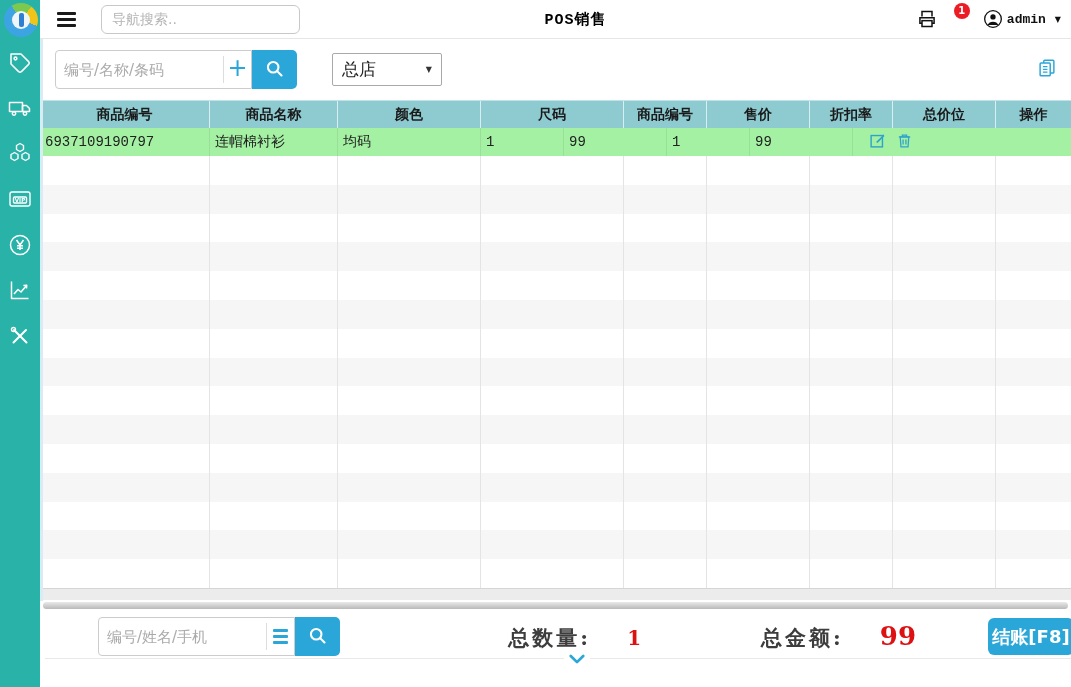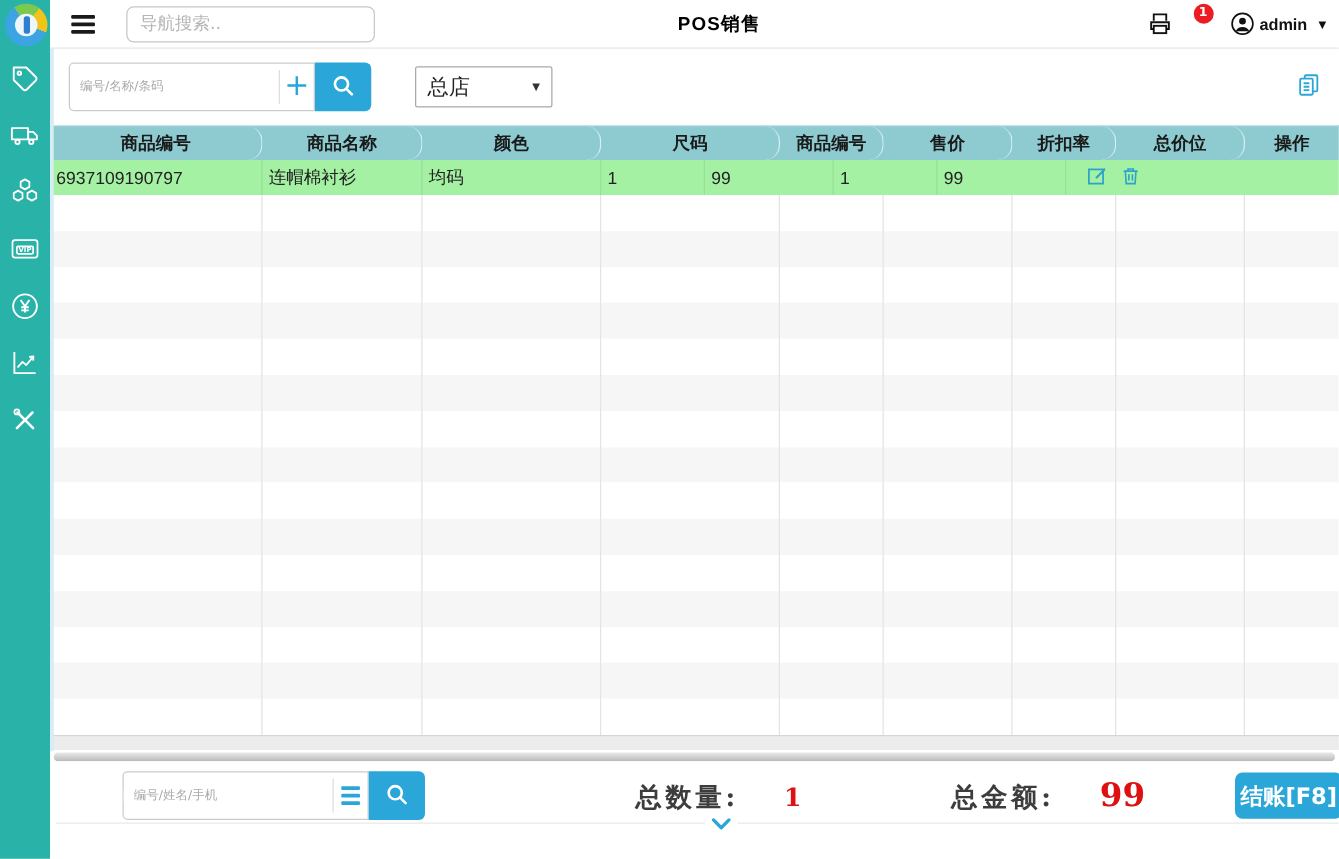--- a/index.html
+++ b/index.html
@@ -1,18 +1,18 @@
 <!DOCTYPE html>
 <html><head>
 <meta charset="utf-8">
 <style>
   * { margin:0; padding:0; box-sizing:border-box; }
   html,body { width:1071px; height:687px; overflow:hidden; background:#fff;
               font-family:"DejaVu Sans","Liberation Sans",sans-serif; }
-  .mono { font-family:Liberation Sans, sans-serif; }
+  .mono { font-family:Liberation Mono, monospace; }
 
   
   .sidebar { position:absolute; left:0; top:0; width:40px; height:687px; background:#29b2a8; z-index:5; }
   .logo { position:absolute; left:4px; top:3px; width:34px; height:34px; border-radius:50%;
           background:conic-gradient(from 200deg,#3da4e4 0 35%,#7cc94f 35% 55%,#f0c419 55% 75%,#3da4e4 75% 100%); }
   .logo-inner { position:absolute; left:8px; top:8px; width:18px; height:18px; border-radius:50%; background:#eef6fb; }
   .logo-bar { position:absolute; left:15px; top:10px; width:5px; height:14px; border-radius:2px; background:#2f7fd0; }
   .side-icon { position:absolute; left:8px; width:24px; height:24px; }
   .side-icon svg { width:24px; height:24px; display:block; }
 
@@ -38,37 +38,37 @@
   .admin-name { margin-left:4px; font-size:13px; font-weight:bold; color:#111; cursor:pointer; }
   .caret { font-size:8px; color:#111; margin-left:9px; cursor:pointer; }
 
   
   .main { position:absolute; left:40px; top:39px; width:1031px; }
   .blue-strip { position:absolute; left:0; top:0; width:3px; height:562px; background:#d7ecf3; z-index:3; }
 
   .toolbar { height:61px; display:flex; align-items:center; background:#fff; }
   .search-box { display:flex; align-items:center; margin-left:15px; width:197px; height:39px;
                 border:1px solid #ccc; border-radius:4px 0 0 4px; background:#fff; }
-  .search-box input { flex:1; min-width:0; border:none; outline:none; padding:0 8px; font-size:10px;
+  .search-box input { flex:1; min-width:0; border:none; outline:none; padding:0 8px; font-size:15px;
                       color:#8b5cf6; font-family:"DejaVu Sans","Liberation Sans",sans-serif; }
   .search-box input::placeholder { color:#aaa; }
   .plus-btn { width:28px; height:27px; border-left:1px solid #ddd; color:#2aa7d8; font-size:24px;
               line-height:25px; text-align:center; cursor:pointer; }
   .search-btn { width:45px; height:39px; background:#2aa7d8; border:none; border-radius:0 5px 5px 0;
                 display:flex; align-items:center; justify-content:center; cursor:pointer; }
   .store-select { margin-left:35px; width:110px; height:33px; border:1px solid #a9a9a9; border-radius:2px;
                   display:flex; align-items:center; justify-content:space-between; padding:0 9px;
                   font-size:17px; color:#222; background:#fff; cursor:pointer; }
   .store-select .caret { color:#333; }
   .copy-icon { margin-left:auto; margin-right:13px; cursor:pointer; }
 
   
   .thead { display:flex; height:28px; background:#8ecbd1; border-top:1px solid #bfe3e8; }
   .thead .cell { display:flex; align-items:center; justify-content:center; font-size:14px;
-                 font-weight:bold; color:#1a1a1a; border-right:1px solid #d8eef1;border-radius:12px; }
+                 font-weight:bold; color:#1a1a1a; border-right:1px solid #d8eef1; }
   .thead .cell:last-child { border-right:none; }
   .trow { display:flex; height:28px; background:#a4f1a4; }
   .trow .cell { display:flex; align-items:center; padding-left:5px; font-size:14px; color:#222;
                 border-right:1px solid rgba(0,0,0,0.07); }
   .trow .cell:last-child { border-right:none; }
   .c1{width:170px}.c2{width:128px}.c3{width:143px}.c4{width:143px}.c5{width:83px}
   .c6{width:103px}.c7{width:83px}.c8{width:103px}.c9{width:75px}
   .v-olive { color:#7a7a22; } .v-navy { color:#164a52; } .v-blue { color:#2626cc; } .v-red { color:#cc2020; }
   .ops { justify-content:center !important; padding-left:0 !important; gap:10px; }
   .ops svg { cursor:pointer; }

